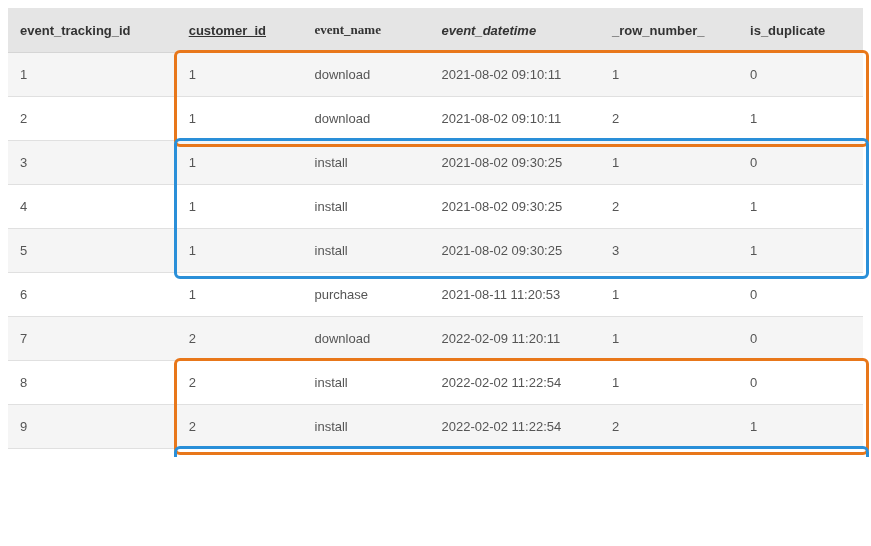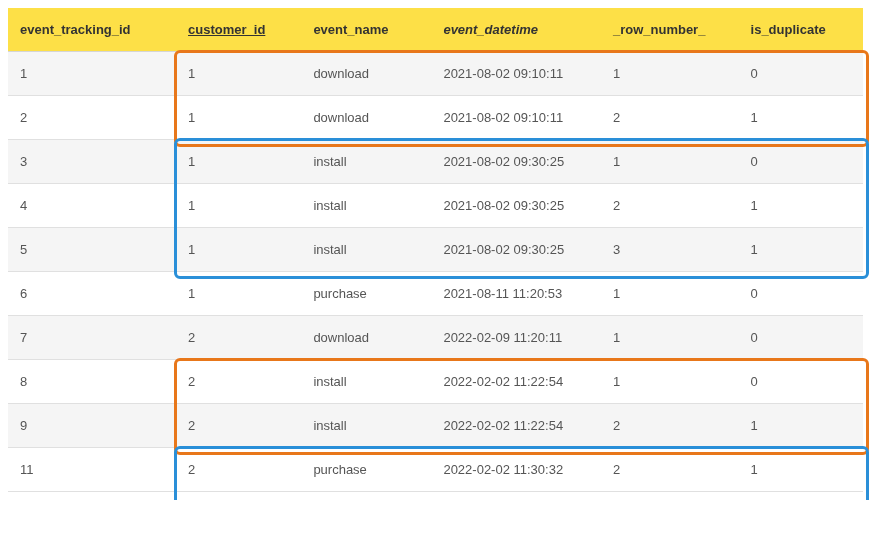--- a/index.html
+++ b/index.html
@@ -17,32 +17,32 @@
   }
   .tbl th, .tbl td {
     text-align: left;
     padding: 14px 12px;
     border-bottom: 1px solid #e0e0e0;
     font-weight: 400;
   }
   .tbl th {
     font-weight: 600;
     color: #333;
-    background: #fde047;
+    background: #e5e5e5;
     border-bottom: 1px solid #d5d5d5;
   }
   .tbl tbody tr:nth-child(odd) td {
     background: #f5f5f5;
   }
   .tbl tbody tr:nth-child(even) td {
     background: #fff;
   }
   .col-id   { width: 170px; }
   .col-cust { width: 120px; text-decoration: underline; }
-  .col-name { width: 130px; }
+  .col-name { width: 130px; font-family: Liberation Serif, serif; }
   .col-dt   { width: 185px; font-style: italic; }
   .col-row  { width: 130px; }
   .col-dup  { width: 120px; }
 
   .hl-box {
     position: absolute;
     border: 3px solid;
     border-radius: 6px;
     pointer-events: none;
   }
@@ -128,28 +128,20 @@
           <td>0</td>
         </tr>
         <tr>
           <td>9</td>
           <td>2</td>
           <td>install</td>
           <td>2022-02-02 11:22:54</td>
           <td>2</td>
           <td>1</td>
         </tr>
-        <tr>
-          <td>11</td>
-          <td>2</td>
-          <td>purchase</td>
-          <td>2022-02-02 11:30:32</td>
-          <td>2</td>
-          <td>1</td>
-        </tr>
       </tbody>
 </table>
 <div id="hl-layer">
       <div class="hl-box" style="left: 166px; width: 689px; top: 42px; height: 91px; border-color: rgb(232, 119, 26);"></div>
       <div class="hl-box" style="left: 166px; width: 689px; top: 130px; height: 135px; border-color: rgb(42, 143, 216);"></div>
       <div class="hl-box" style="left: 166px; width: 689px; top: 350px; height: 91px; border-color: rgb(232, 119, 26);"></div>
       <div class="hl-box" style="left: 166px; width: 689px; top: 438px; height: 91px; border-color: rgb(42, 143, 216);"></div>
     </div>
 </div>
 

